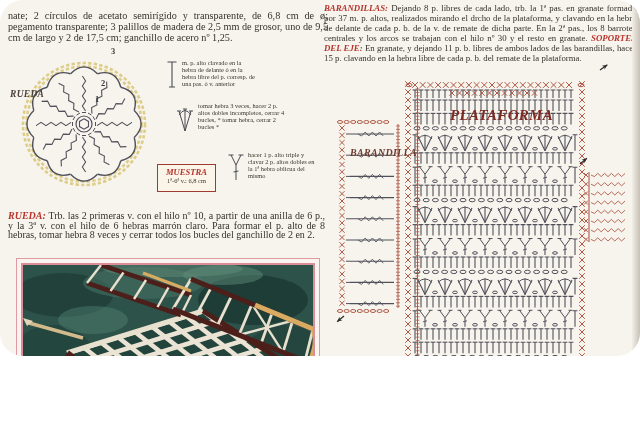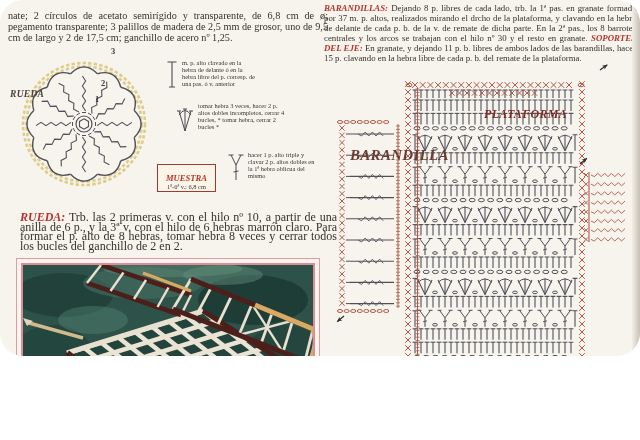--- a/index.html
+++ b/index.html
@@ -1,37 +1,37 @@
 <!DOCTYPE html>
 <html><head>
 <meta charset="utf-8">
 <style>
   html,body{margin:0;padding:0;}
   .page{position:relative;width:640px;height:356px;background:#f7f4ed;overflow:hidden;
         font-family:Liberation Serif, serif;color:#35312b;border-radius:23px;}
   .para{position:absolute;text-align:justify;}
   .materials{left:8px;top:1px;width:320px;font-size:10.2px;line-height:10.9px;}
   .rightcol{left:324px;top:-6px;width:312px;font-size:8.8px;line-height:10px;}
-  .ruedapara{left:8px;top:201px;width:317px;font-size:12px;line-height:9.6px;margin-left:12px;}
+  .ruedapara{left:8px;top:201px;width:317px;font-size:10px;line-height:9.6px;}
   .acabados{left:323px;top:379px;width:313px;font-size:9px;line-height:9.8px;}
   .rh{color:#b5342c;font-style:italic;font-weight:bold;}
   .diaglabel{position:absolute;font-style:italic;font-weight:bold;color:#7c2a23;letter-spacing:.3px;z-index:5;margin-top:37px;}
   .lbl-rueda{left:10px;top:52px;font-size:9.5px;color:#4a433d;}
-  .lbl-plataforma{left:484px;top:70px;font-size:12px;}
-  .lbl-barandilla{left:350px;top:110px;font-size:15px;color:#6b3a30;text-align:center;}
+  .lbl-plataforma{left:450px;top:70px;font-size:15px;}
+  .lbl-barandilla{left:350px;top:110px;font-size:10px;color:#6b3a30;text-align:center;}
   .lbl-soporte{left:584px;top:260px;width:54px;font-size:8.5px;line-height:11px;}
   .legend{position:absolute;display:flex;gap:4px;align-items:flex-start;}
   .legend p{margin:0;font-size:6.4px;line-height:6.9px;color:#3a352f;}
   .leg1{left:166px;top:60px;}.leg1 p{width:74px;}
   .leg2{left:176px;top:103px;}.leg2 p{width:88px;}
   .leg3{left:228px;top:152px;}.leg3 p{width:68px;}
   .legend svg{flex:none;}
   .muestra{position:absolute;left:157px;top:164px;width:57px;height:26px;border:1px solid #a03a30;
            background:#faf5e8;text-align:center;}
-  .muestra .mt{font-size:8.6px;font-style:italic;font-weight:bold;color:#b5342c;margin-top:8px;}
+  .muestra .mt{font-size:8.6px;font-style:italic;font-weight:bold;color:#b5342c;margin-top:2px;}
   .muestra .mg{font-size:6.4px;color:#3a352f;}
   .wheelbox{position:absolute;left:12px;top:50px;width:150px;height:150px;}
   .rnum{position:absolute;font-size:8.5px;font-weight:bold;color:#3b3a38;z-index:4;}
   .chartbox{position:absolute;left:332px;top:58px;width:302px;height:312px;z-index:1;}
   .photo{position:absolute;left:16px;top:258px;width:304px;height:188px;border:1px solid #e09aa1;
          background:#fbf3ef;padding:4px;box-sizing:border-box;}
   .photo .inner{border:2px solid #db8e98;width:290px;height:172px;overflow:hidden;}
   .pageedge{position:absolute;left:632px;top:0;width:8px;height:440px;
             background:linear-gradient(to right,#f3efe8,#c6c0b5);}
   .redspeck{position:absolute;left:636px;top:2px;width:3px;height:9px;background:#c05a4a;}

